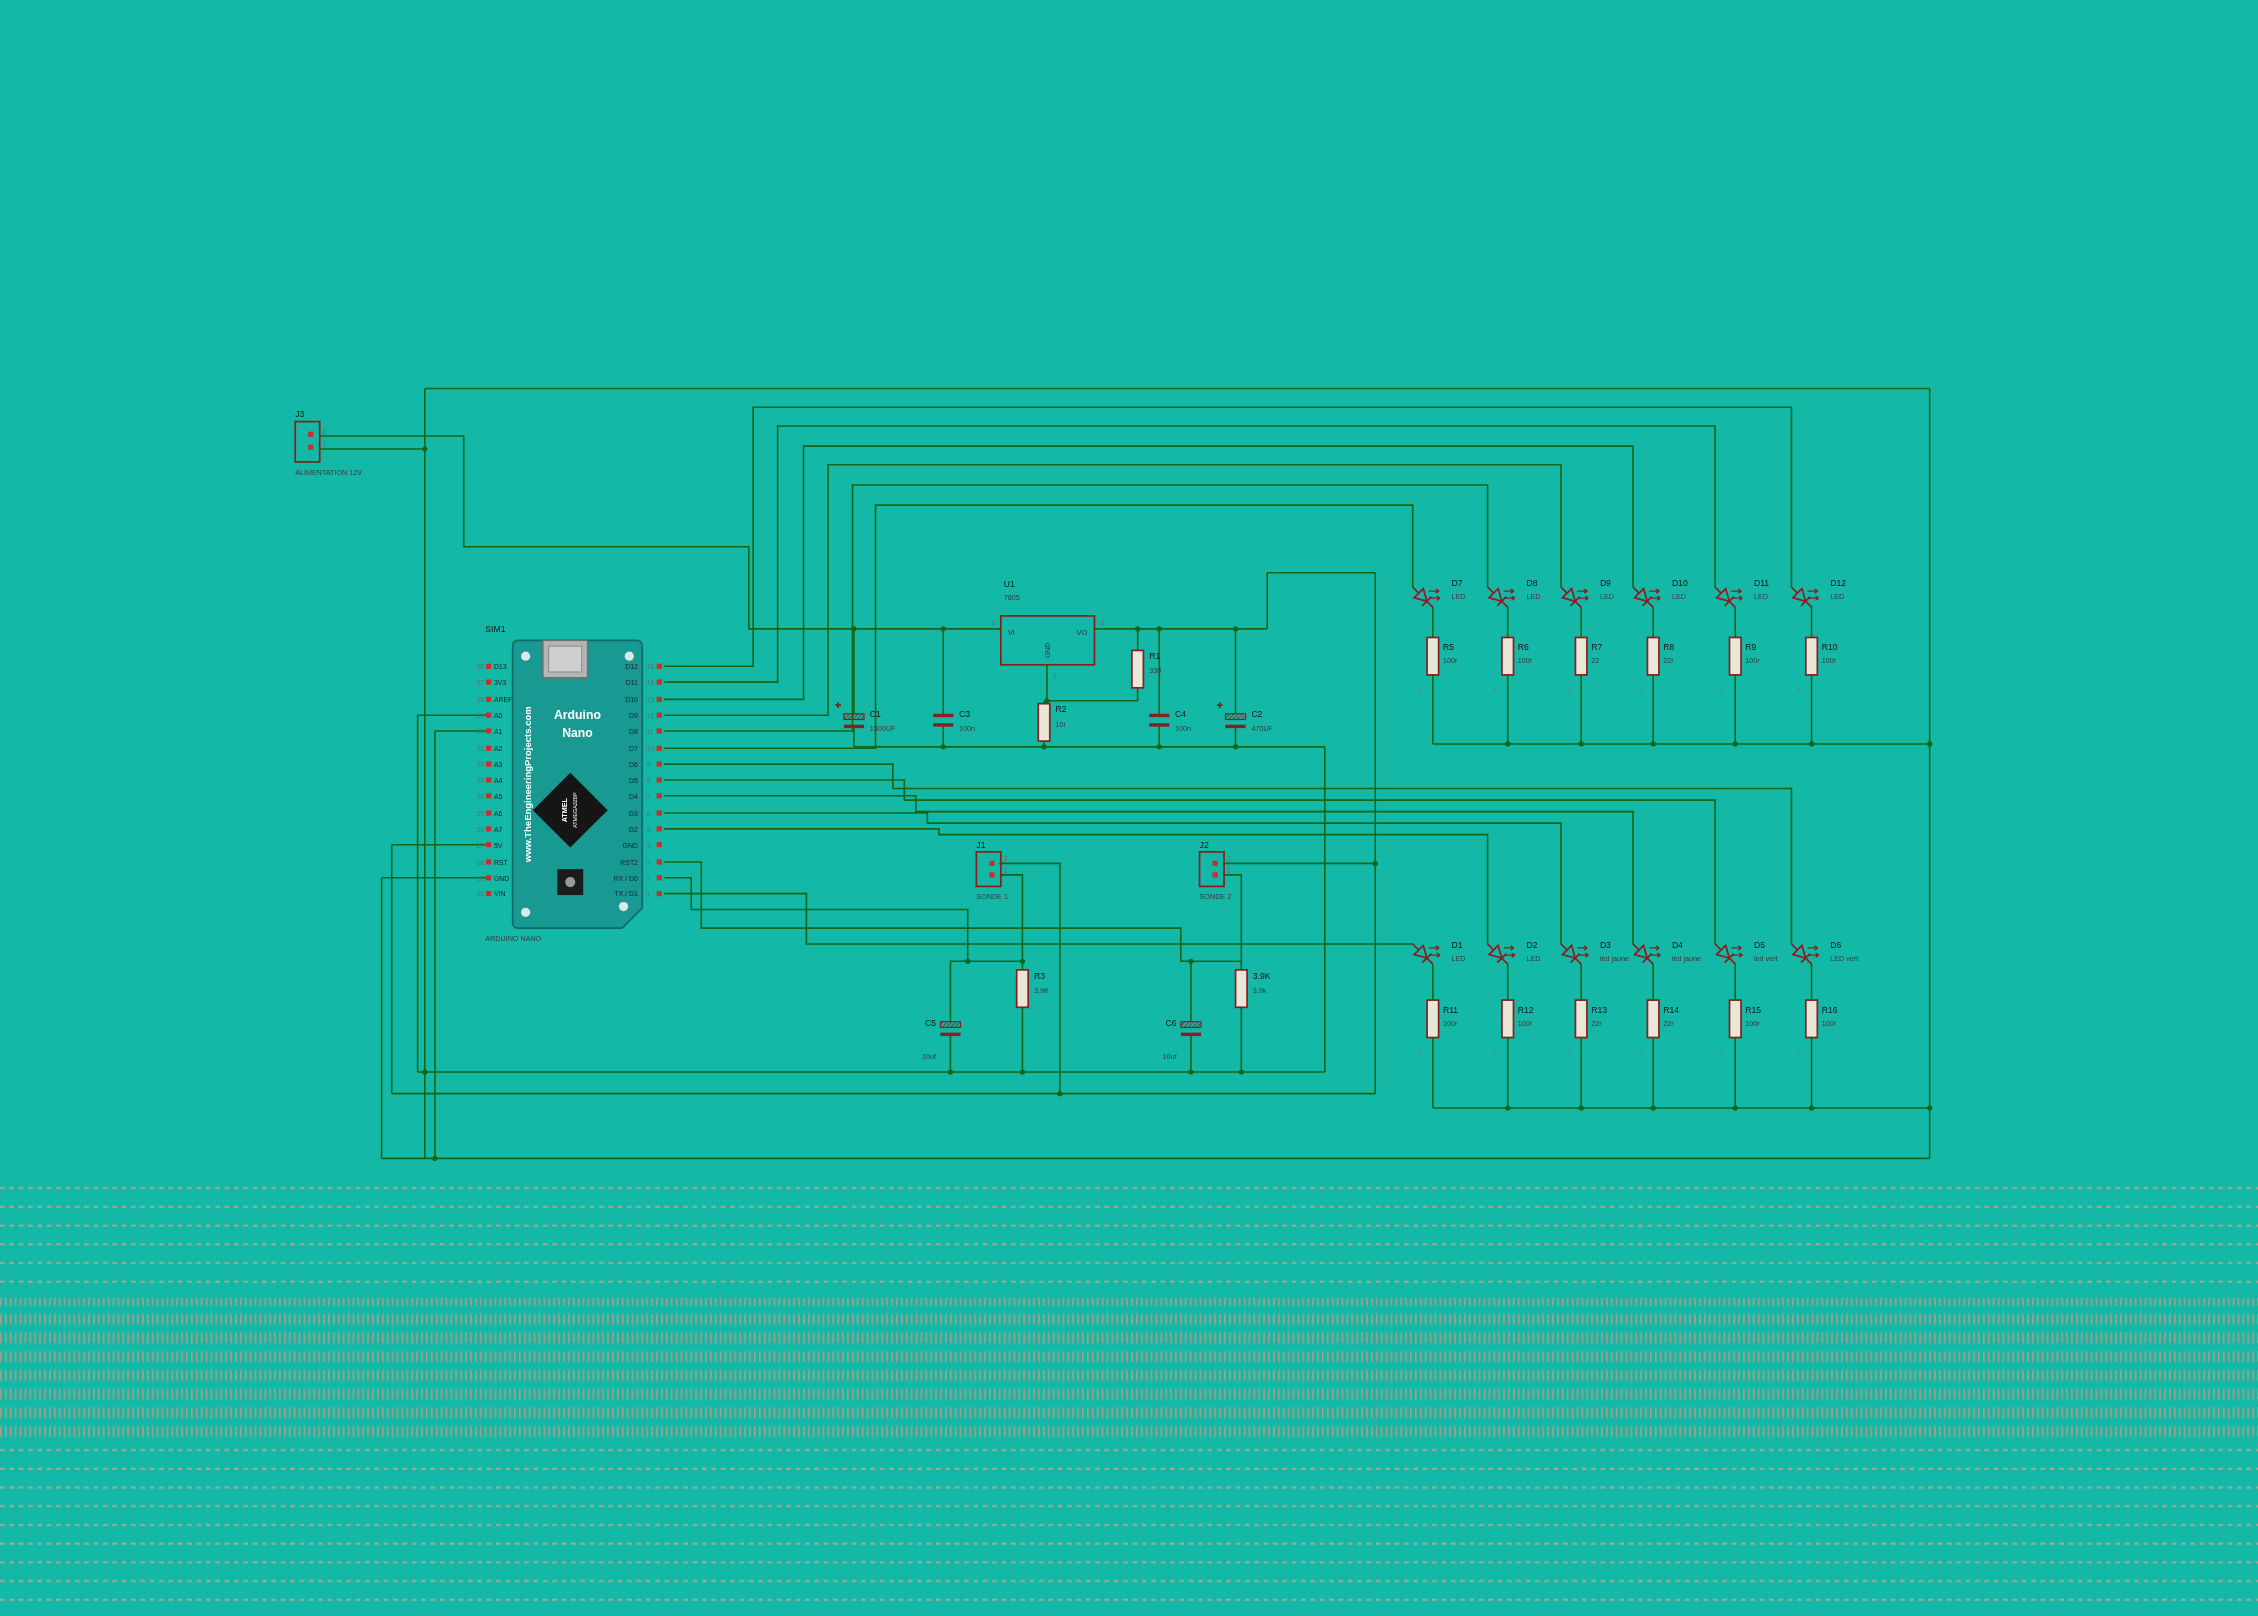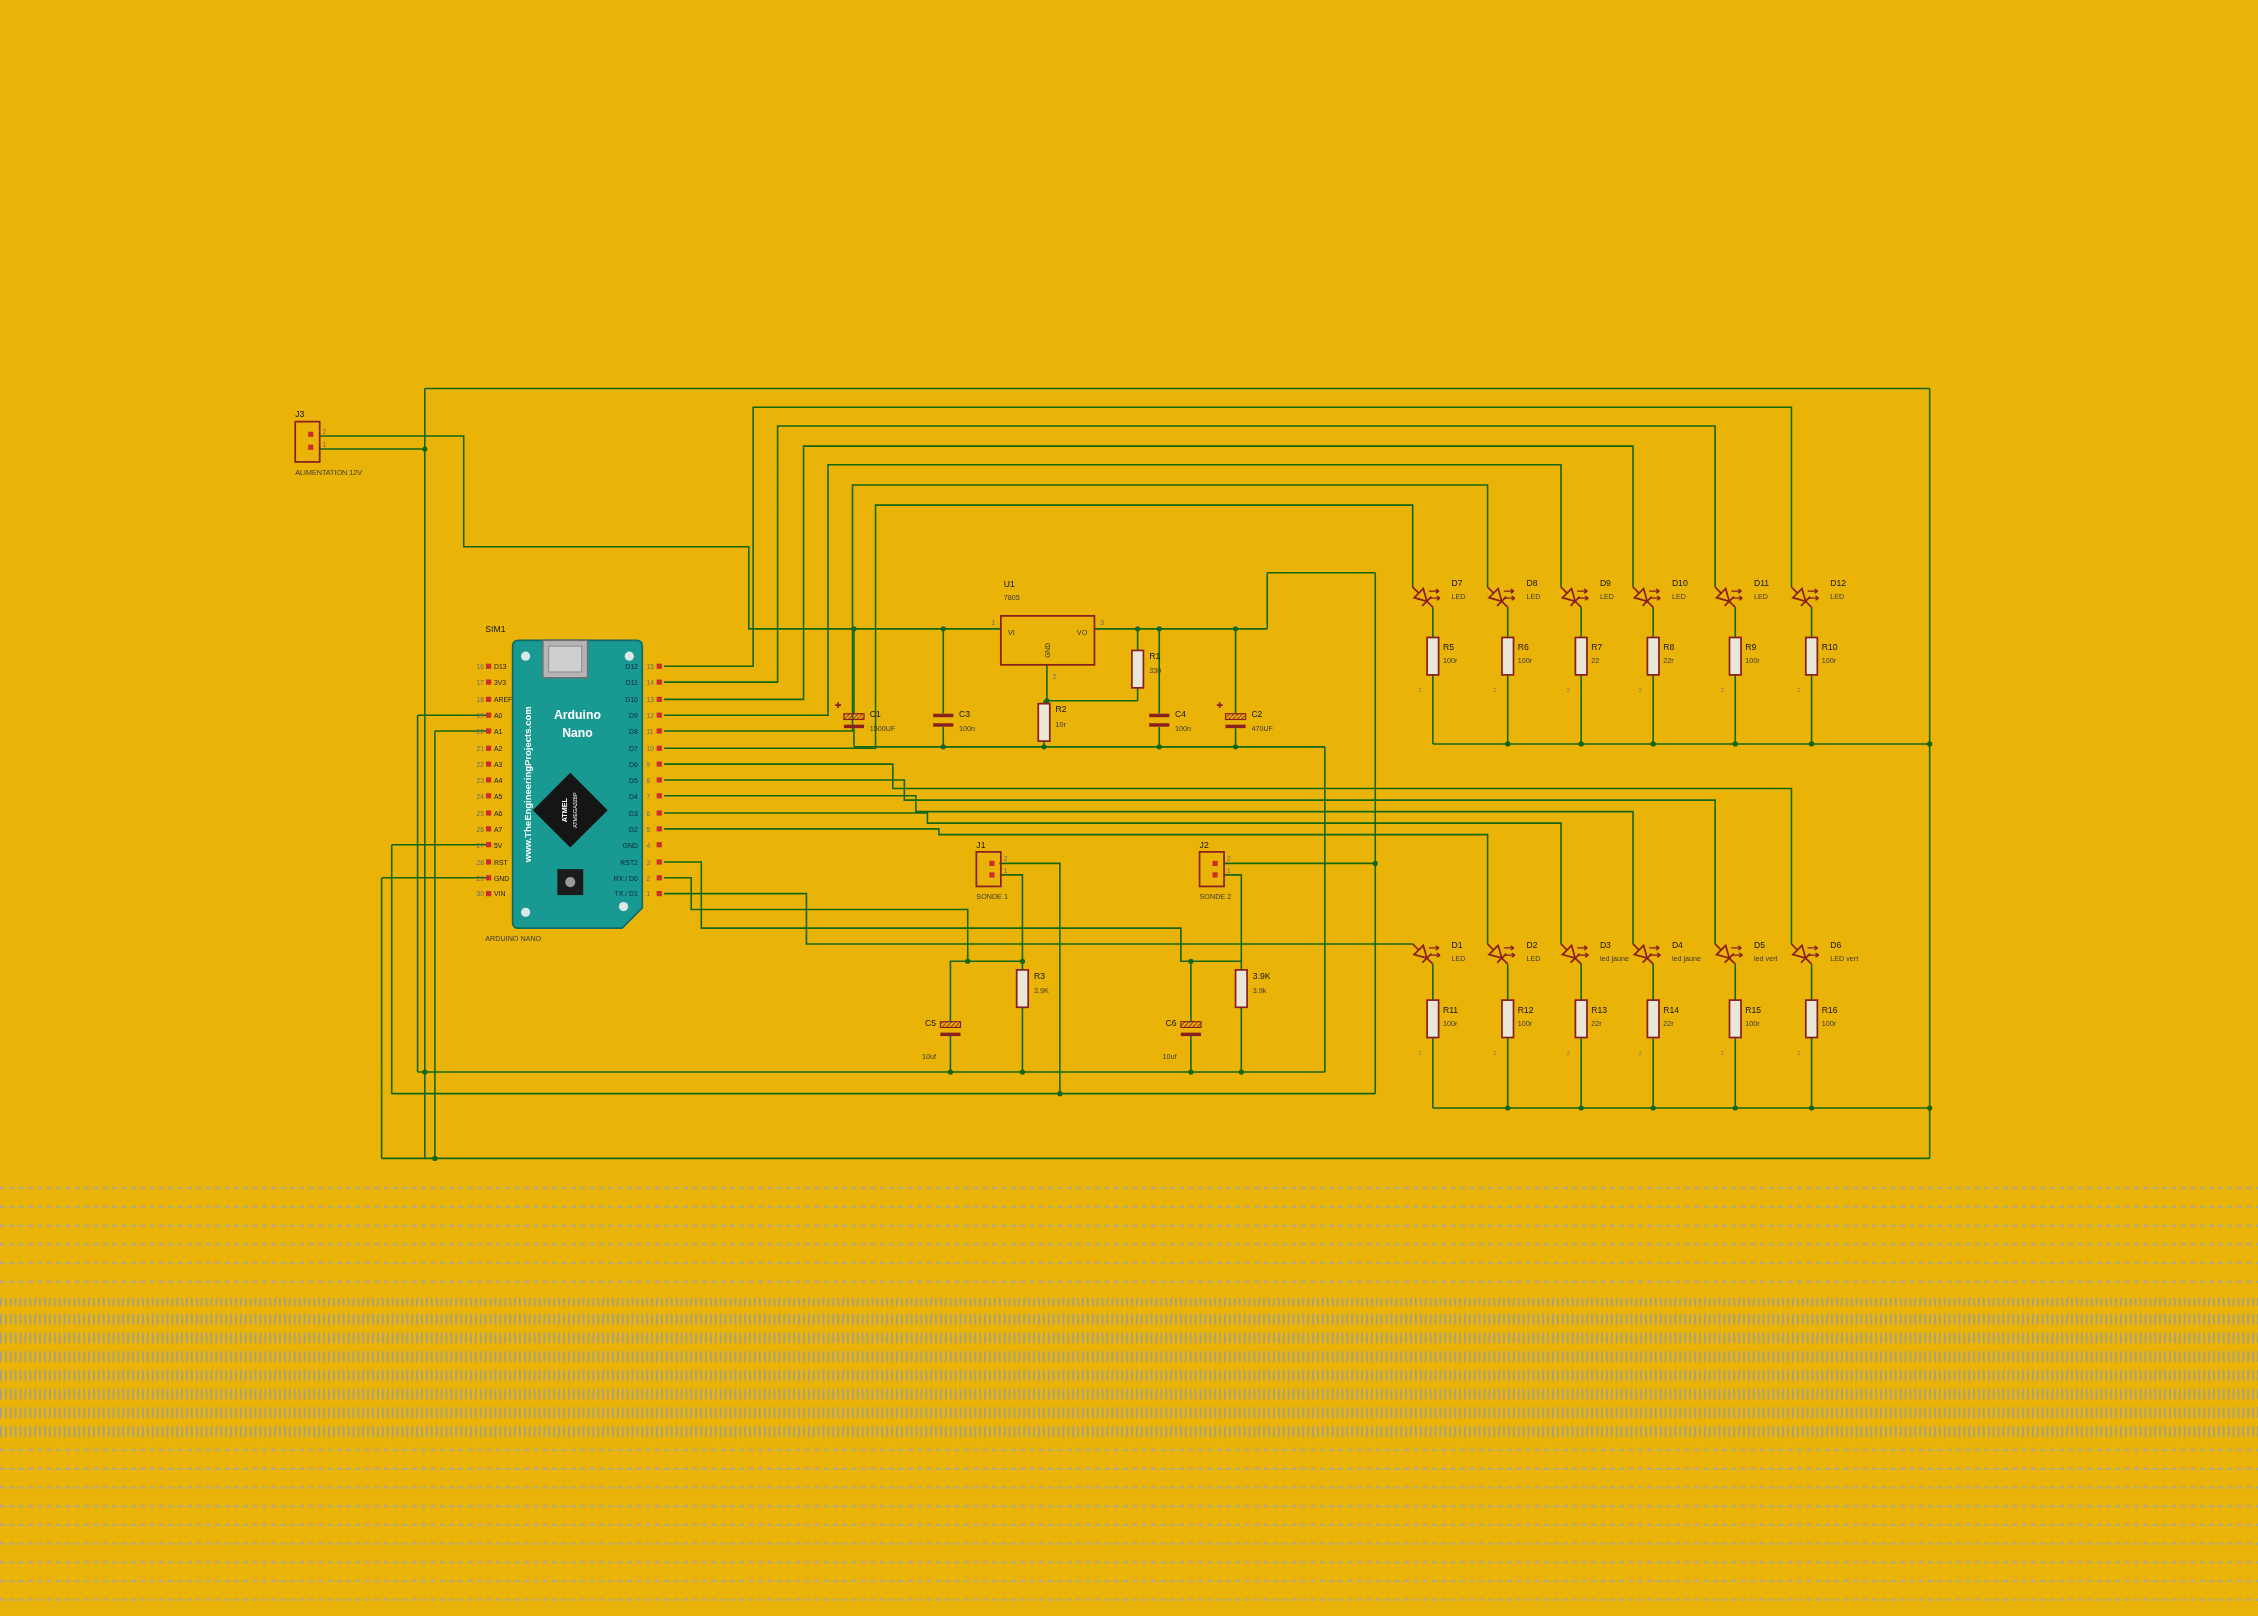--- a/index.html
+++ b/index.html
@@ -1,16 +1,16 @@
 <!DOCTYPE html>
 <html style="font-size:14px"><head>
 <meta charset="utf-8">
 <style>
   html,body{margin:0;padding:0;background:#e9e7d8;}
-  #canvas{position:relative;width:2258px;height:1616px;background:#eab308;overflow:hidden;}
+  #canvas{position:relative;width:2258px;height:1616px;background:#14b8a6;overflow:hidden;}
   svg{position:absolute;inset:0;}
   text{font-family:"Liberation Sans",sans-serif;}
   .w{stroke:#146614;stroke-width:1.1;fill:none;}
   .cmp{stroke:#8a1f1f;stroke-width:1.2;fill:none;}
   .res{stroke:#8a1f1f;stroke-width:1.2;fill:#e9e7d8;}
   .pad{fill:#cf2b2b;}
   .ref{font-size:6px;fill:#151515;}
   .val{font-size:5px;fill:#3a3a3a;}
   .pnum{font-size:4.6px;fill:#6a6a6a;}
   .pnameL{font-size:4.8px;fill:#1c1c1c;}

